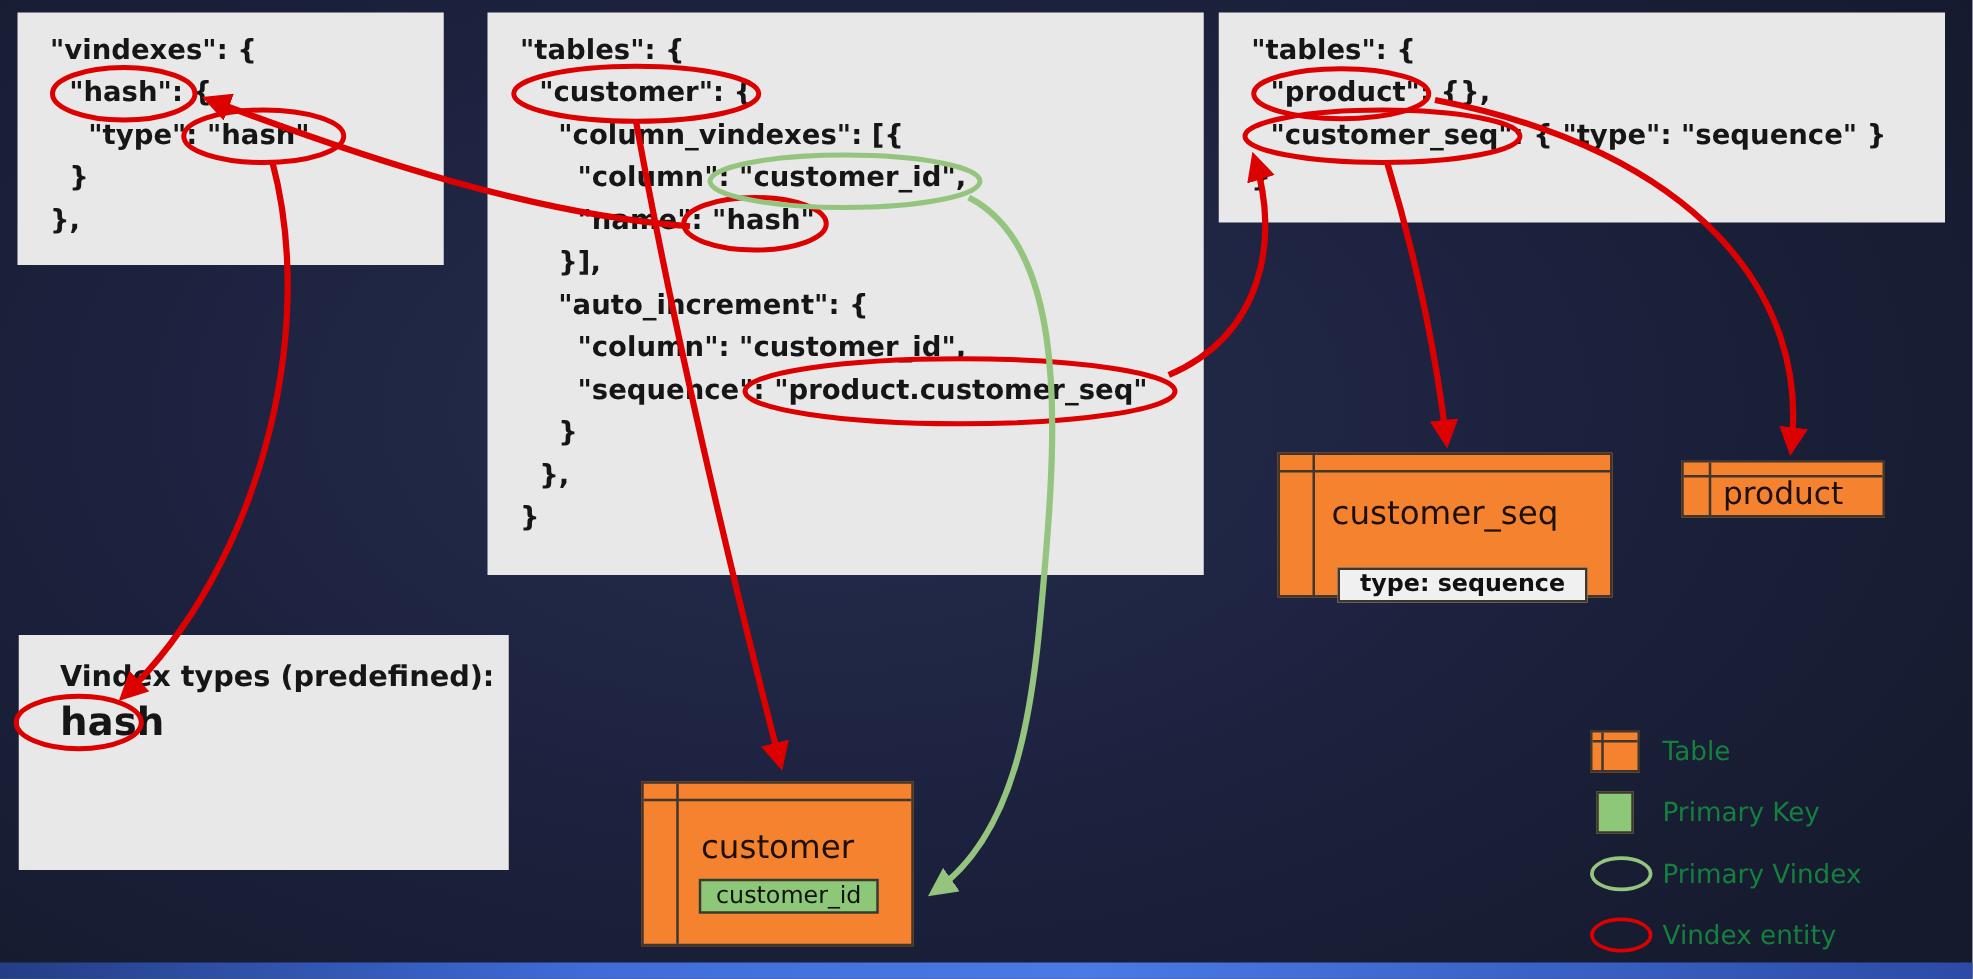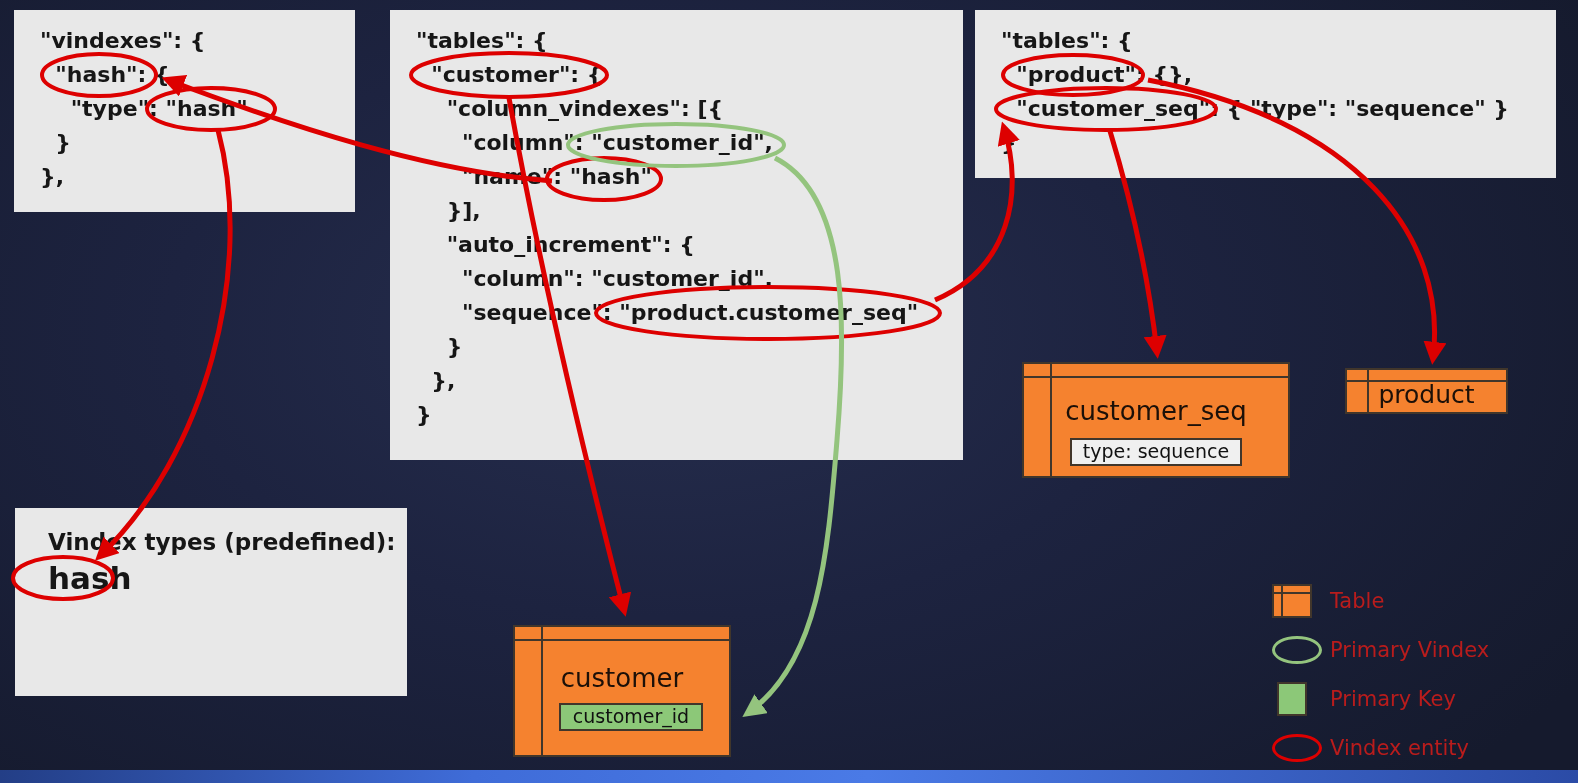--- a/index.html
+++ b/index.html
@@ -36,36 +36,36 @@
   .db-title { position:relative; text-align:center; font-size:26px; font-weight:normal; }
   .db-field {
     position:absolute; height:28px; border:2px solid #41362b; box-sizing:border-box;
     font-size:19px; line-height:23px; text-align:center; color:#111;
   }
   .plain-field { background:#f0f0f0; }
   .pk-field    { background:#8cc878; }
 
   #table-customer-seq { left:1022px; top:362px; width:268px; height:116px; }
   #table-customer-seq .db-title { margin-top:32px; }
-  #table-customer-seq .db-field { left:46px; top:74px; width:172px; }
+  #table-customer-seq .db-field { left:46px; top:90px; width:200px;font-weight:bold; }
 
   #table-product { left:1345px; top:368px; width:163px; height:46px; }
   #table-product .db-hline { top:10px; }
   #table-product .db-vline { left:20px; }
   #table-product .db-title { margin-top:10px; font-size:25px; }
 
   #table-customer { left:513px; top:625px; width:218px; height:132px; }
   #table-customer .db-title { margin-top:36px; }
   #table-customer .db-field { left:44px; top:76px; width:144px; }
 
   
   #legend { position:absolute; left:1272px; top:576px; }
   .legend-row { display:flex; align-items:center; height:49px; }
   .legend-swatch-cell { width:58px; display:flex; align-items:center; }
-  .legend-label { font-size:21px; color:#b91c1c; }
+  .legend-label { font-size:21px; color:#15803d; }
   .sw-table { width:36px; height:30px; background:#f5822f; border:2px solid #41362b; position:relative; }
   .sw-hline { position:absolute; left:0; right:0; top:6px; height:2px; background:#41362b; }
   .sw-vline { position:absolute; top:0; bottom:0; left:7px; width:2px; background:#41362b; }
   .sw-pk { width:26px; height:30px; background:#8cc878; border:2px solid #41362b; margin-left:5px; }
   .sw-ell-green { width:44px; height:22px; border:3px solid #94c47e; border-radius:50%; }
   .sw-ell-red   { width:44px; height:22px; border:3px solid #dd0000; border-radius:50%; }
 
   
   #overlay { position:absolute; left:0; top:0; pointer-events:none; }
 
@@ -140,29 +140,29 @@
       <div class="legend-swatch-cell">
         <div class="sw-table">
           <div class="sw-hline"></div>
           <div class="sw-vline"></div>
         </div>
       </div>
       <div class="legend-label">Table</div>
     </div>
     <div class="legend-row">
       <div class="legend-swatch-cell">
+        <div class="sw-pk"></div>
+      </div>
+      <div class="legend-label">Primary Key</div>
+    </div>
+    <div class="legend-row">
+      <div class="legend-swatch-cell">
         <div class="sw-ell-green"></div>
       </div>
       <div class="legend-label">Primary Vindex</div>
-    </div>
-    <div class="legend-row">
-      <div class="legend-swatch-cell">
-        <div class="sw-pk"></div>
-      </div>
-      <div class="legend-label">Primary Key</div>
     </div>
     <div class="legend-row">
       <div class="legend-swatch-cell">
         <div class="sw-ell-red"></div>
       </div>
       <div class="legend-label">Vindex entity</div>
     </div>
   </div>
 
   <svg id="overlay" width="1578" height="783" viewBox="0 0 1578 783">

